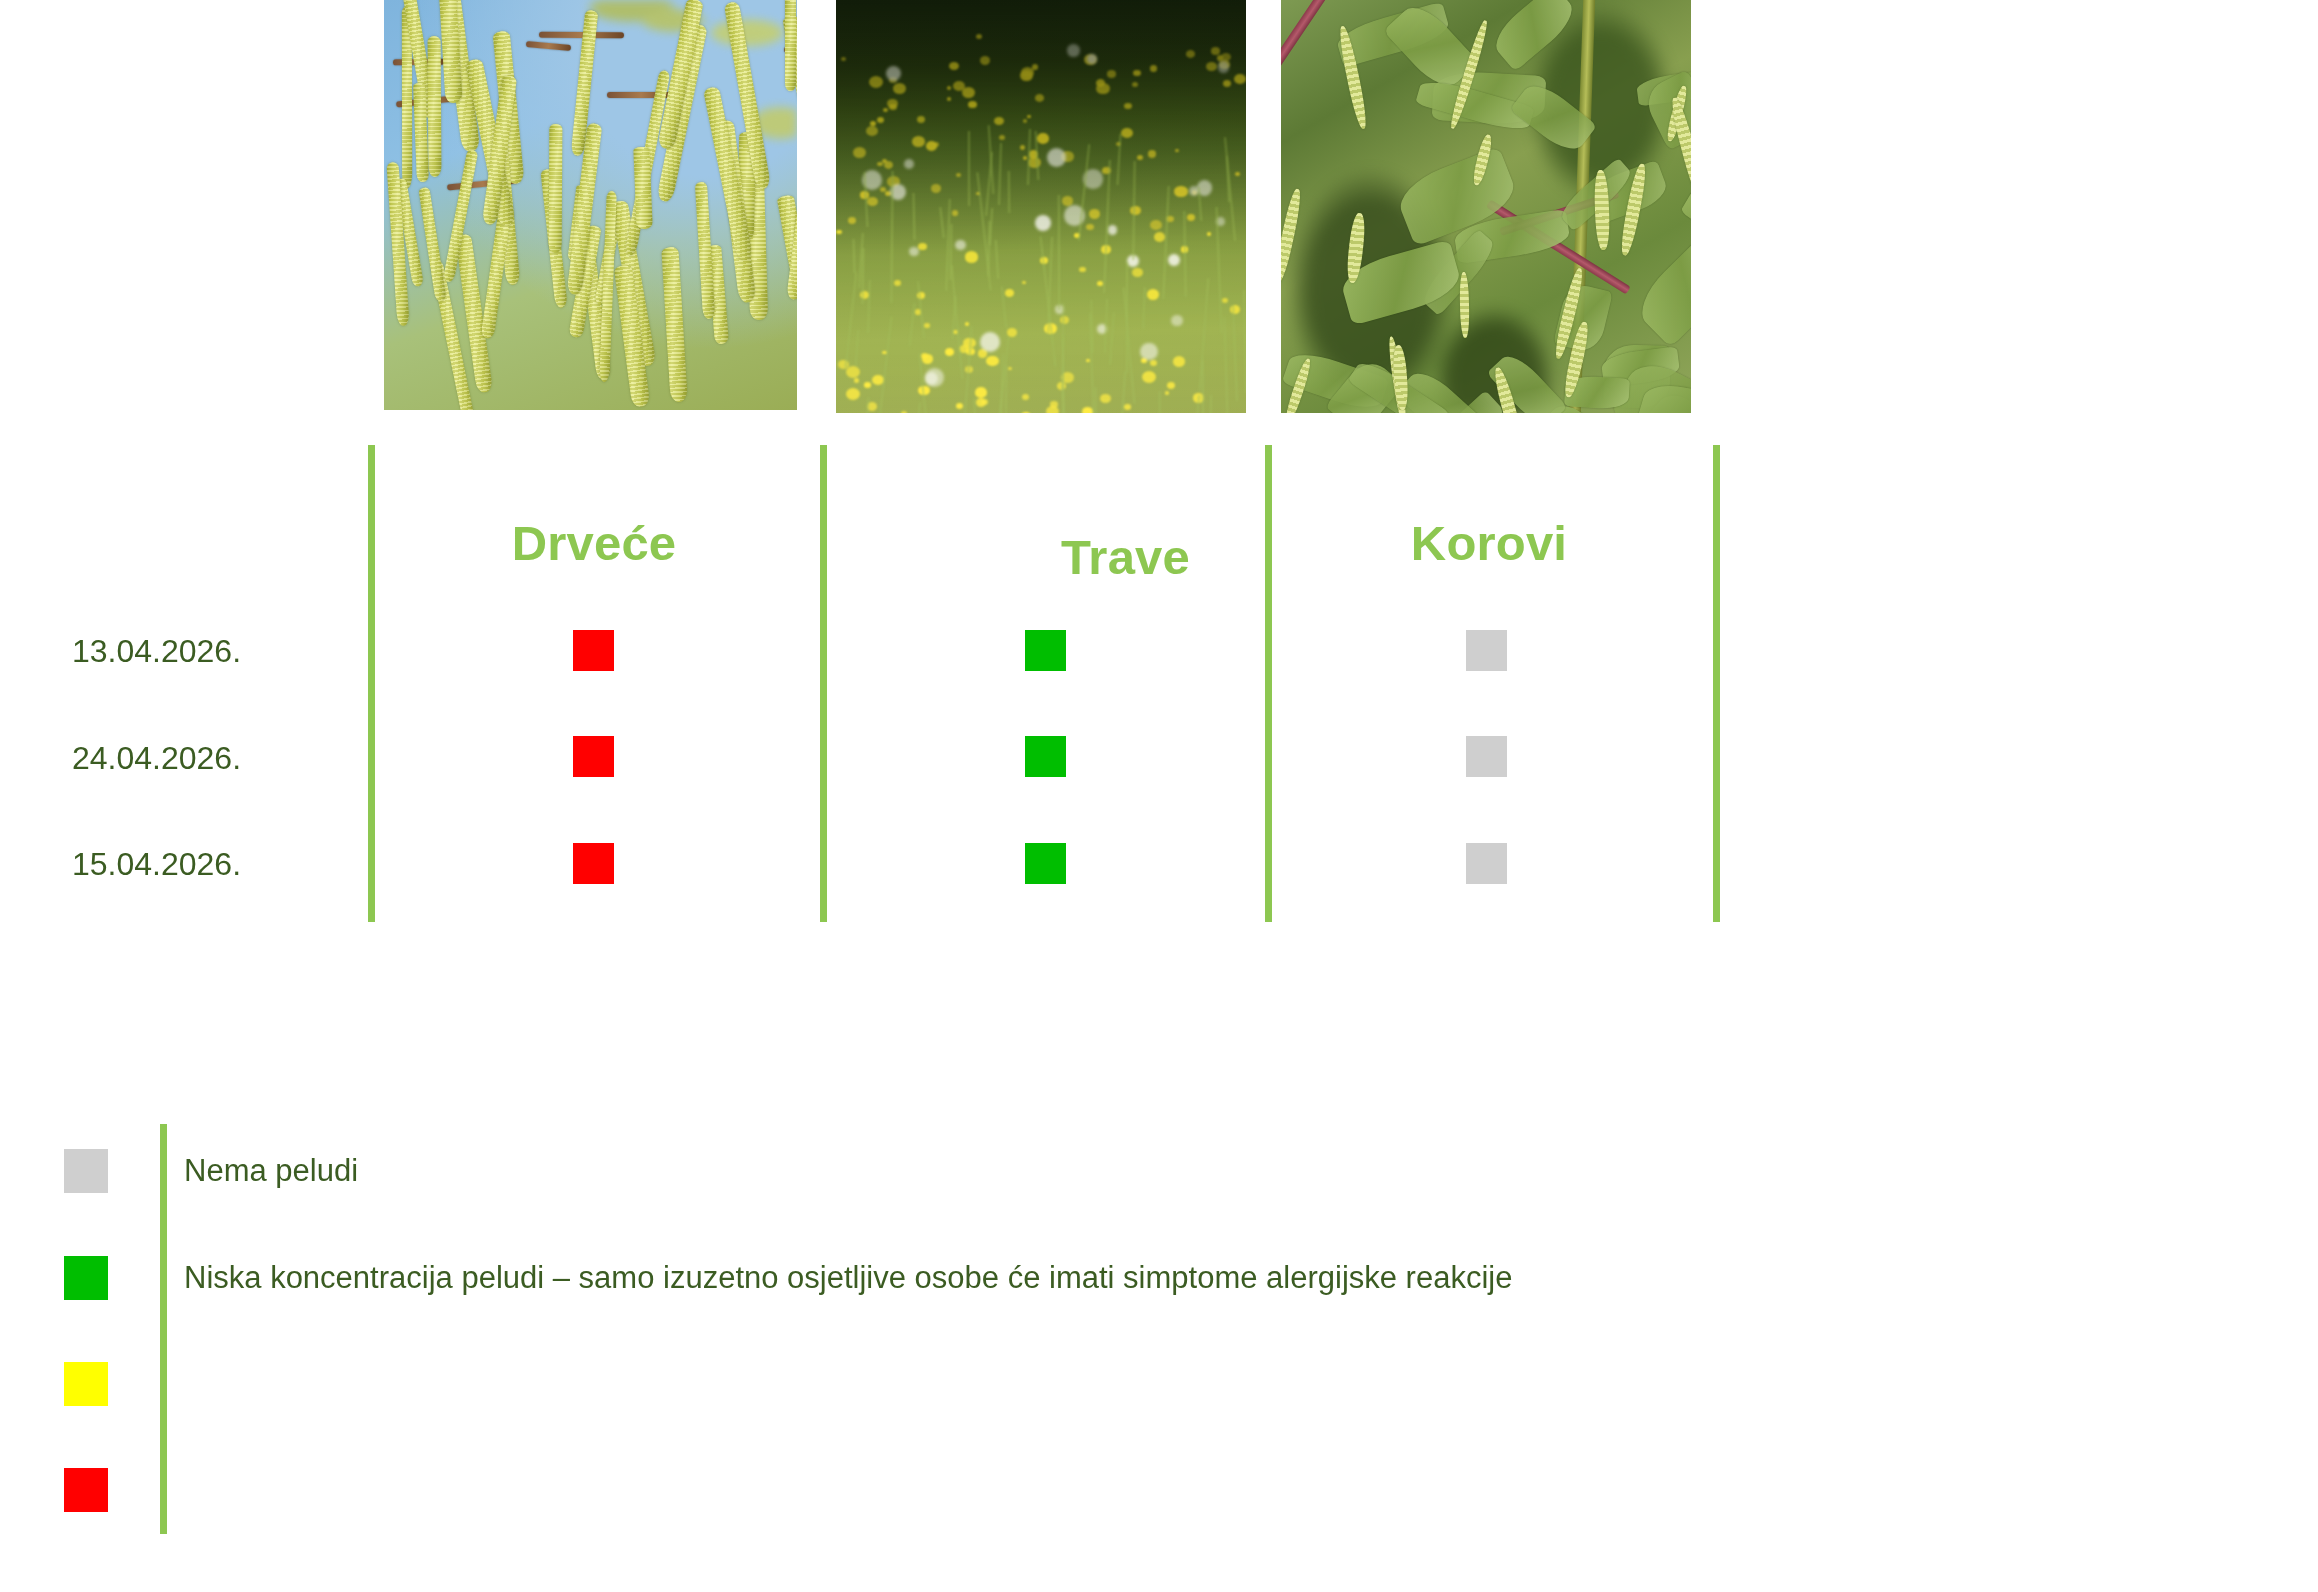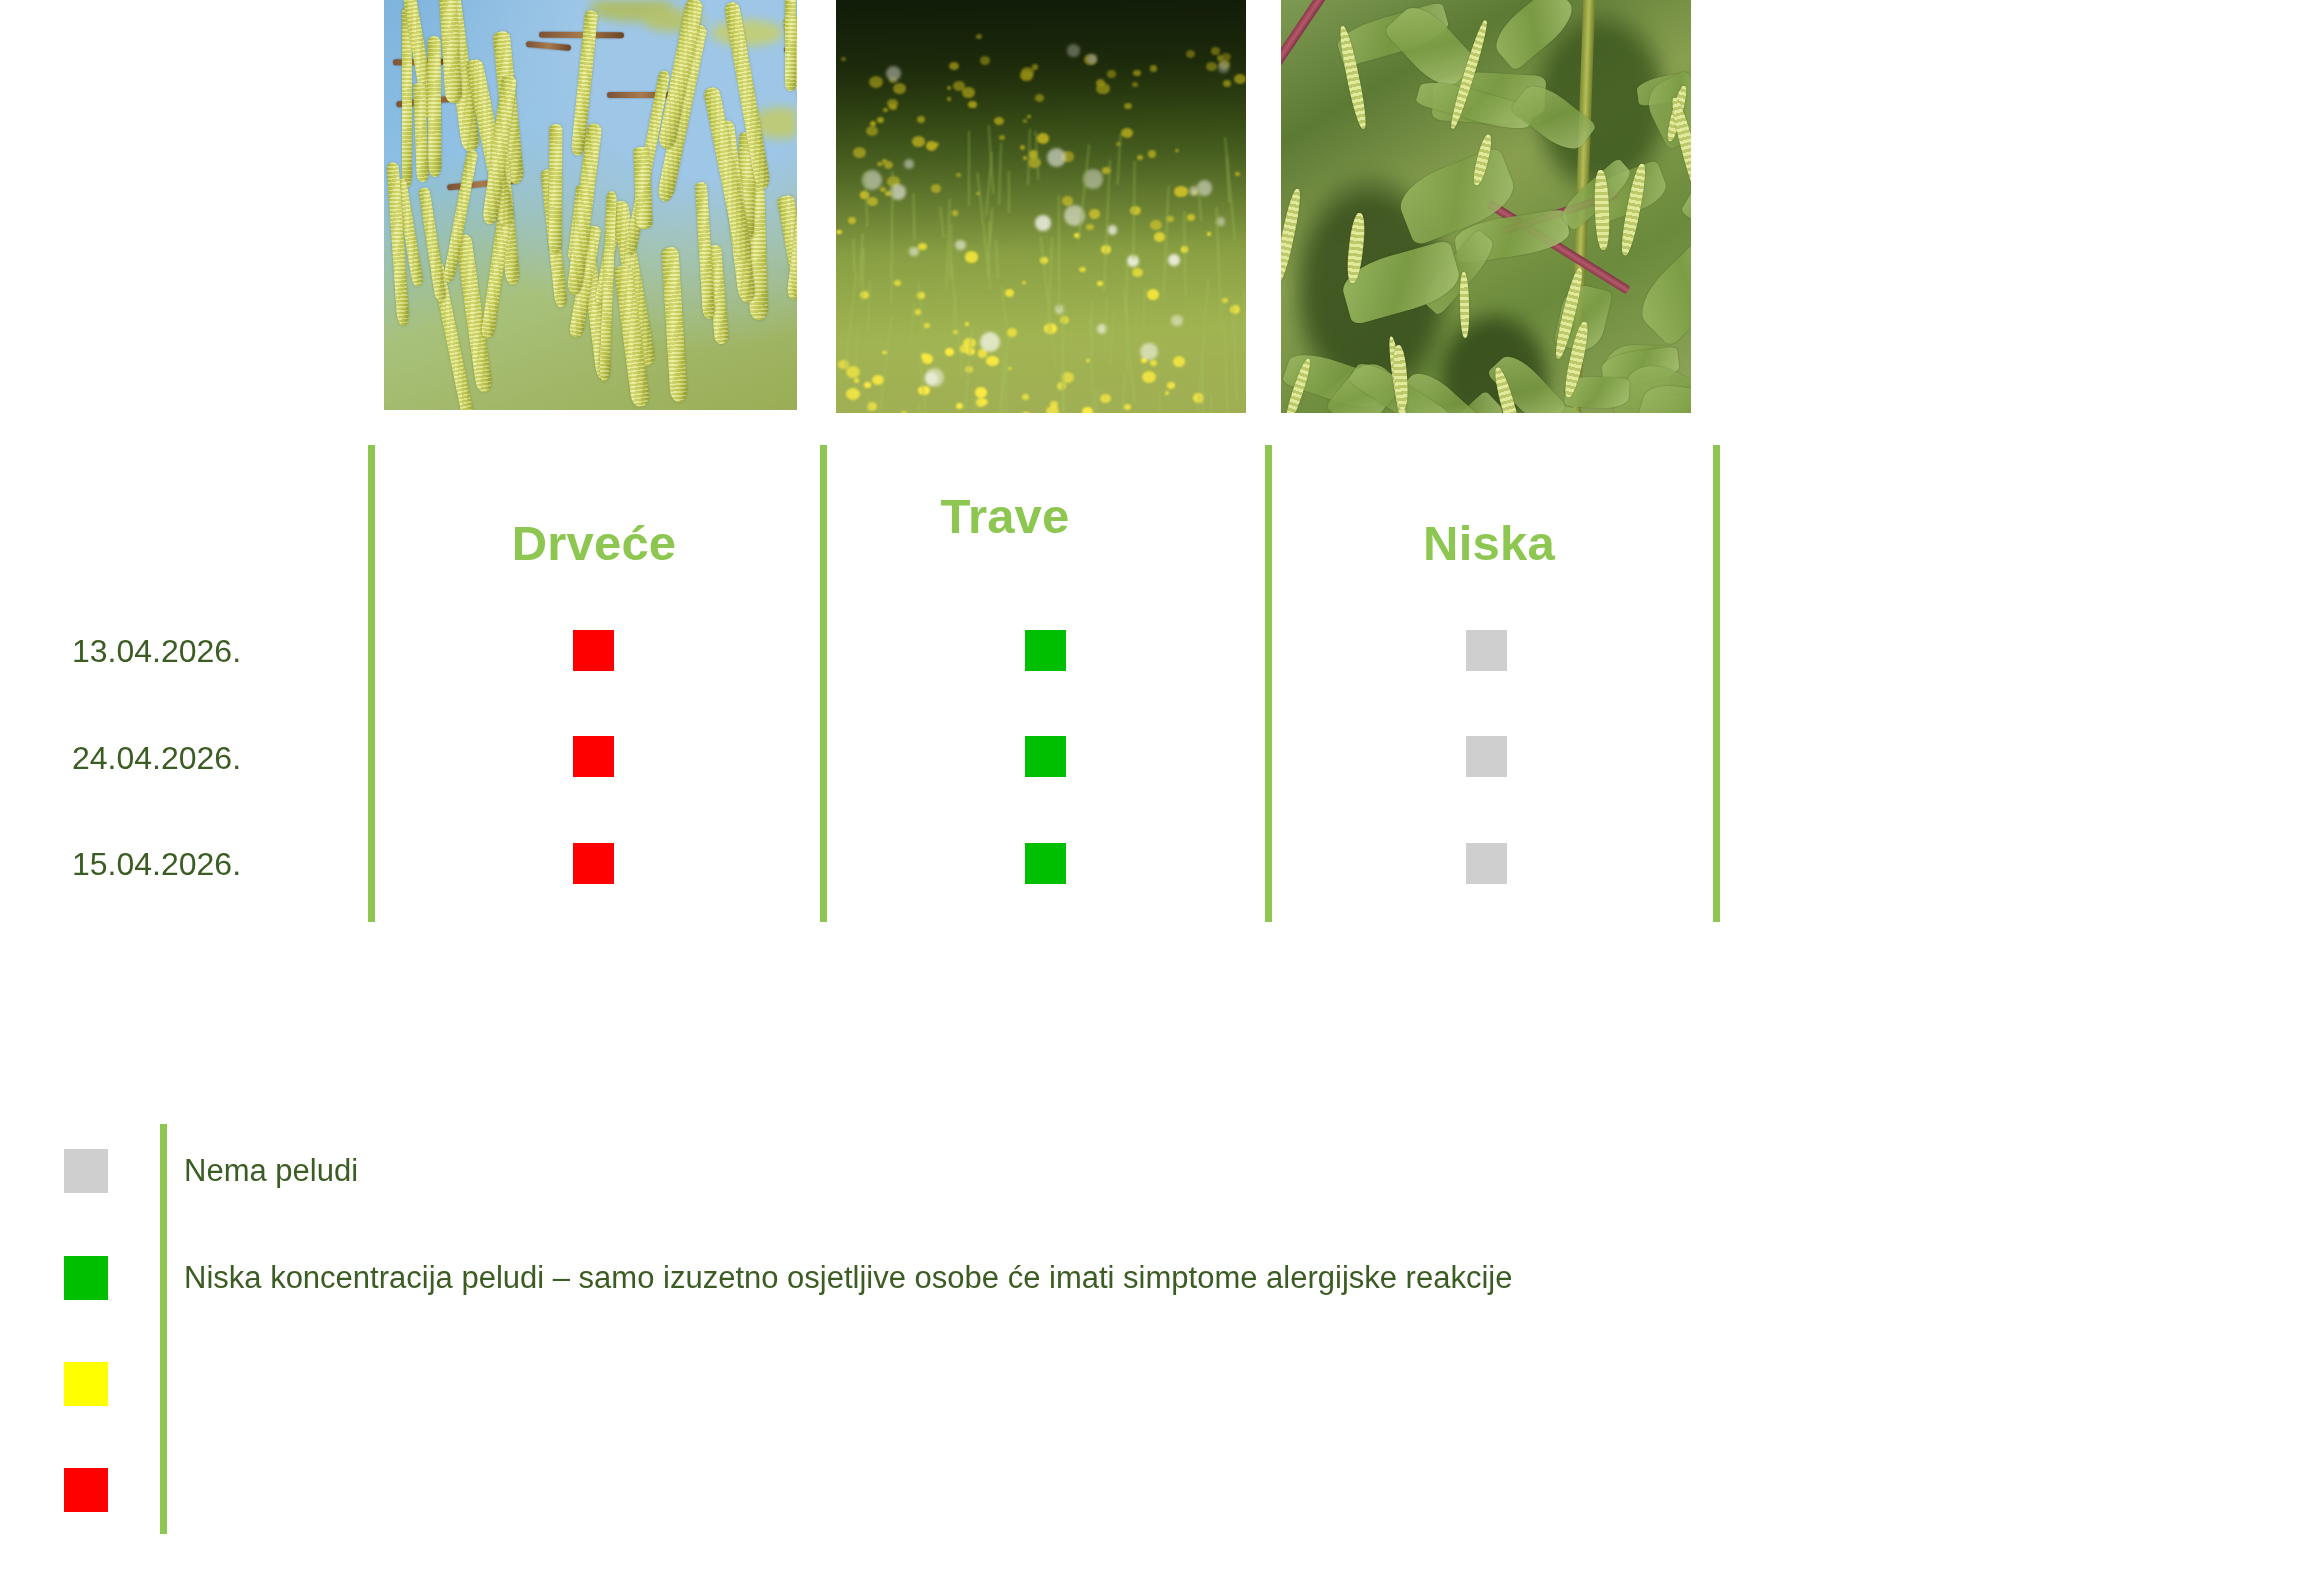--- a/index.html
+++ b/index.html
@@ -472,22 +472,22 @@
         </div>
     </div>
   </div>
 
   <div class="divider" style="left:368px;  top:445px; height:477px;"></div>
   <div class="divider" style="left:820px; top:445px; height:477px;"></div>
   <div class="divider" style="left:1265px; top:445px; height:477px;"></div>
   <div class="divider" style="left:1713px; top:445px; height:477px;"></div>
 
   <div class="col-head" style="left:368px; top:515px; width:452px;">Drveće</div>
-  <div class="col-head" style="left:820px; top:488px; width:370px;">Trave</div>
-  <div class="col-head" style="left:1265px; top:515px; width:448px;">Niska</div>
+  <div class="col-head" style="left:820px; top:529px; width:370px;text-align:right;">Trave</div>
+  <div class="col-head" style="left:1265px; top:515px; width:448px;">Korovi</div>
 
   <div class="date-cell" style="left:72px; top:633px;">13.04.2026.</div>
   <div class="date-cell" style="left:72px; top:740px;">24.04.2026.</div>
   <div class="date-cell" style="left:72px; top:846px;">15.04.2026.</div>
 
   <div class="sq sq-red" style="left:573px;  top:630px;"></div>
   <div class="sq sq-red" style="left:573px;  top:736px;"></div>
   <div class="sq sq-red" style="left:573px;  top:843px;"></div>
 
   <div class="sq sq-green" style="left:1025px; top:630px;"></div>

